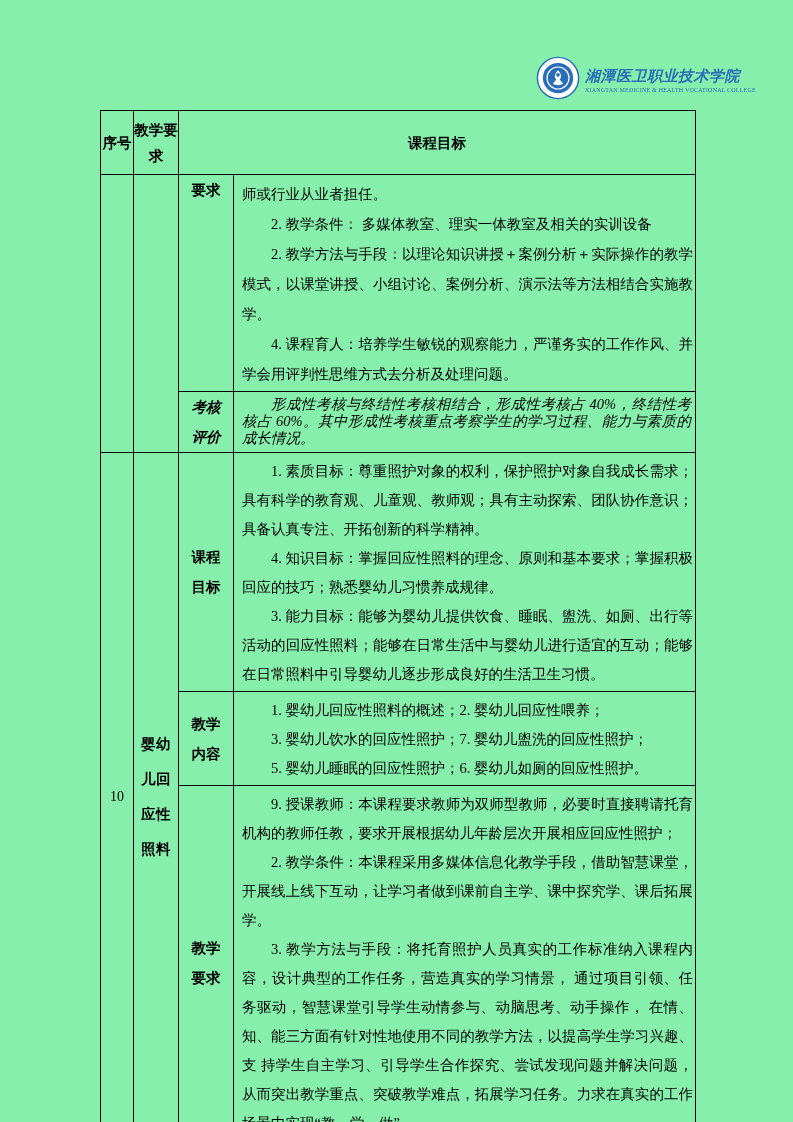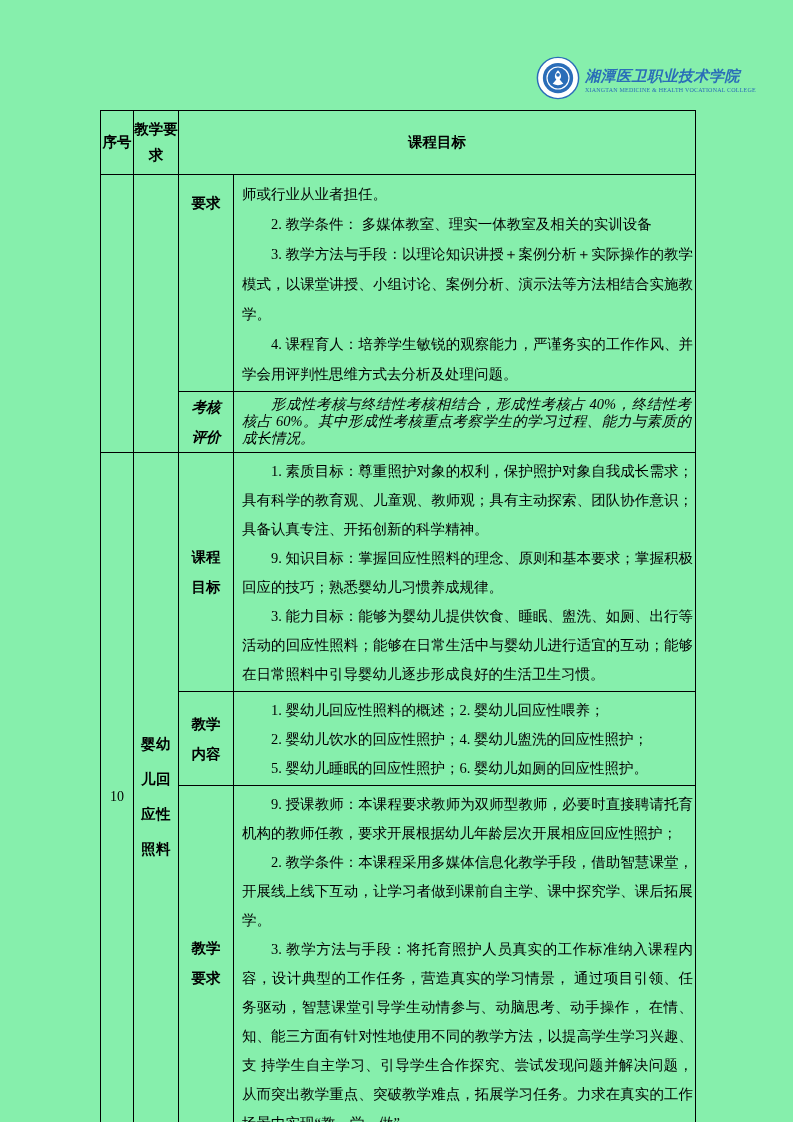--- a/index.html
+++ b/index.html
@@ -19,36 +19,36 @@
   }
   .logo-en{font-size:6px;color:#2a6db8;letter-spacing:0.2px;white-space:nowrap;margin-top:2px;}
 
   
   table.ctable{
     position:absolute;left:100px;top:110px;width:595px;
     border-collapse:collapse;table-layout:fixed;font-size:14.5px;
   }
   .ctable th,.ctable td{border:1px solid #000;padding:0;vertical-align:middle;}
   .ctable th{font-weight:bold;text-align:center;line-height:26px;padding:2px 0;}
-  tr.r-head{height:64px;font-family:Liberation Mono, monospace;}
+  tr.r-head{height:64px;}
   tr.r-req{height:180px;}
   tr.r-eval{height:56px;font-style:italic;}
   tr.r-obj{height:234px;}
   tr.r-cont{height:94px;margin-top:41px;}
   tr.r-teach{height:290px;}
 
   td.seq-cell{text-align:center;font-size:14px;}
   td.name-cell{
     font-weight:bold;text-align:center;line-height:35px;
     padding:0 7px;letter-spacing:0.5px;
   }
   td.label{
     font-weight:bold;text-align:center;line-height:30px;padding:0 12px;
   }
-  td.label-top{vertical-align:top;padding-top:13px;}
+  td.label-top{vertical-align:top;padding-top:0;}
 
   td.content{vertical-align:top;padding:4px 2px 2px 8px;}
   td.content p{margin:0;line-height:29px;text-align:justify;}
   td.content.lh30 p{line-height:30px;}
   td.content.lh26 p{line-height:17px;padding-right:2px;}
   td.content p.ind{text-indent:2em;}
 
   .page-num{
     position:absolute;top:1030px;left:0;width:100%;
     text-align:center;font-size:13px;
@@ -90,46 +90,46 @@
       <th colspan="2">课程目标</th>
     </tr>
 
     <tr class="r-req">
       <td class="seq-cell" rowspan="2"></td>
       <td class="name-cell" rowspan="2"></td>
       <td class="label label-top">要求</td>
       <td class="content lh30">
         <p>师或行业从业者担任。</p>
         <p class="ind">2. 教学条件： 多媒体教室、理实一体教室及相关的实训设备</p>
-        <p class="ind">3. 教学方法与手段：以理论知识讲授＋案例分析＋实际操作的教学模式，以课堂讲授、小组讨论、案例分析、演示法等方法相结合实施教学。</p>
+        <p class="ind">2. 教学方法与手段：以理论知识讲授＋案例分析＋实际操作的教学模式，以课堂讲授、小组讨论、案例分析、演示法等方法相结合实施教学。</p>
         <p class="ind">4. 课程育人：培养学生敏锐的观察能力，严谨务实的工作作风、并学会用评判性思维方式去分析及处理问题。</p>
       </td>
     </tr>
     <tr class="r-eval">
       <td class="label">考核评价</td>
       <td class="content lh26">
         <p class="ind">形成性考核与终结性考核相结合，形成性考核占 40%，终结性考核占 60%。其中形成性考核重点考察学生的学习过程、能力与素质的成长情况。</p>
       </td>
     </tr>
 
     <tr class="r-obj">
       <td class="seq-cell" rowspan="3">10</td>
       <td class="name-cell" rowspan="3">婴幼儿回应性照料</td>
       <td class="label">课程目标</td>
       <td class="content">
         <p class="ind">1. 素质目标：尊重照护对象的权利，保护照护对象自我成长需求；具有科学的教育观、儿童观、教师观；具有主动探索、团队协作意识；具备认真专注、开拓创新的科学精神。</p>
-        <p class="ind">9. 知识目标：掌握回应性照料的理念、原则和基本要求；掌握积极回应的技巧；熟悉婴幼儿习惯养成规律。</p>
+        <p class="ind">4. 知识目标：掌握回应性照料的理念、原则和基本要求；掌握积极回应的技巧；熟悉婴幼儿习惯养成规律。</p>
         <p class="ind">3. 能力目标：能够为婴幼儿提供饮食、睡眠、盥洗、如厕、出行等活动的回应性照料；能够在日常生活中与婴幼儿进行适宜的互动；能够在日常照料中引导婴幼儿逐步形成良好的生活卫生习惯。</p>
       </td>
     </tr>
     <tr class="r-cont">
       <td class="label">教学内容</td>
       <td class="content">
         <p class="ind">1. 婴幼儿回应性照料的概述；2. 婴幼儿回应性喂养；</p>
-        <p class="ind">2. 婴幼儿饮水的回应性照护；4. 婴幼儿盥洗的回应性照护；</p>
+        <p class="ind">3. 婴幼儿饮水的回应性照护；7. 婴幼儿盥洗的回应性照护；</p>
         <p class="ind">5. 婴幼儿睡眠的回应性照护；6. 婴幼儿如厕的回应性照护。</p>
       </td>
     </tr>
     <tr class="r-teach">
       <td class="label">教学要求</td>
       <td class="content">
         <p class="ind">9. 授课教师：本课程要求教师为双师型教师，必要时直接聘请托育机构的教师任教，要求开展根据幼儿年龄层次开展相应回应性照护；</p>
         <p class="ind">2. 教学条件：本课程采用多媒体信息化教学手段，借助智慧课堂，开展线上线下互动，让学习者做到课前自主学、课中探究学、课后拓展学。</p>
         <p class="ind">3. 教学方法与手段：将托育照护人员真实的工作标准纳入课程内容，设计典型的工作任务，营造真实的学习情景， 通过项目引领、任务驱动，智慧课堂引导学生动情参与、动脑思考、动手操作， 在情、知、能三方面有针对性地使用不同的教学方法，以提高学生学习兴趣、支 持学生自主学习、引导学生合作探究、尝试发现问题并解决问题，从而突出教学重点、突破教学难点，拓展学习任务。力求在真实的工作场景中实现“教、学、做”</p>
       </td>

